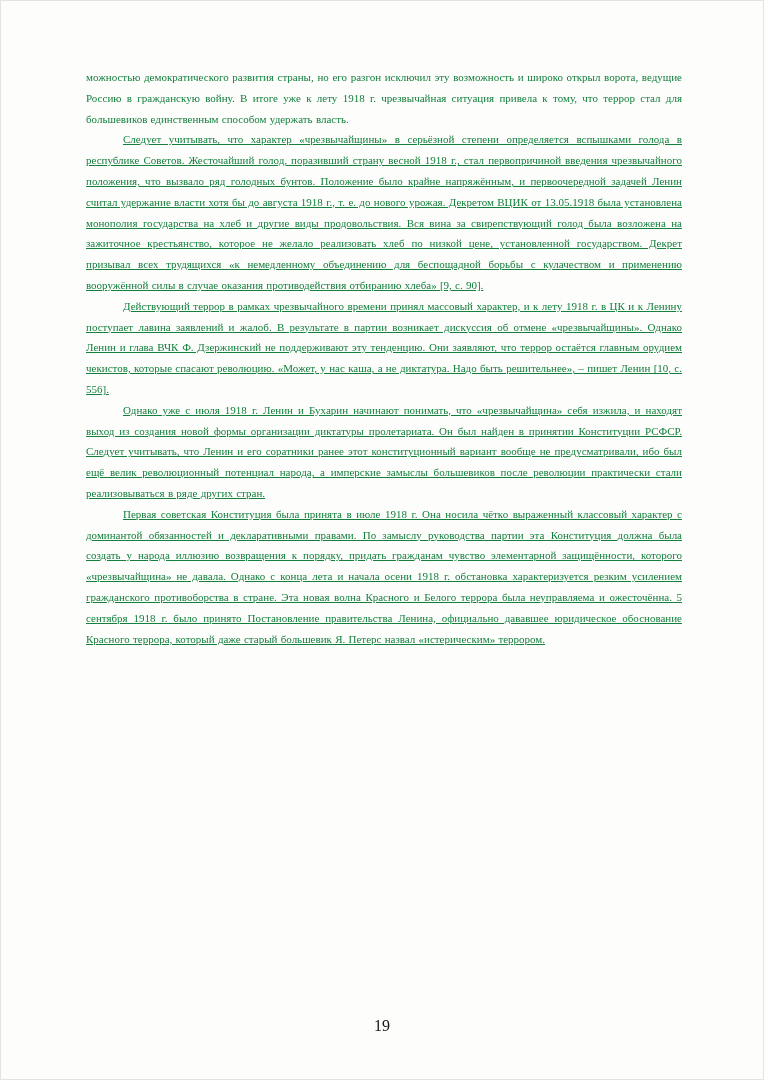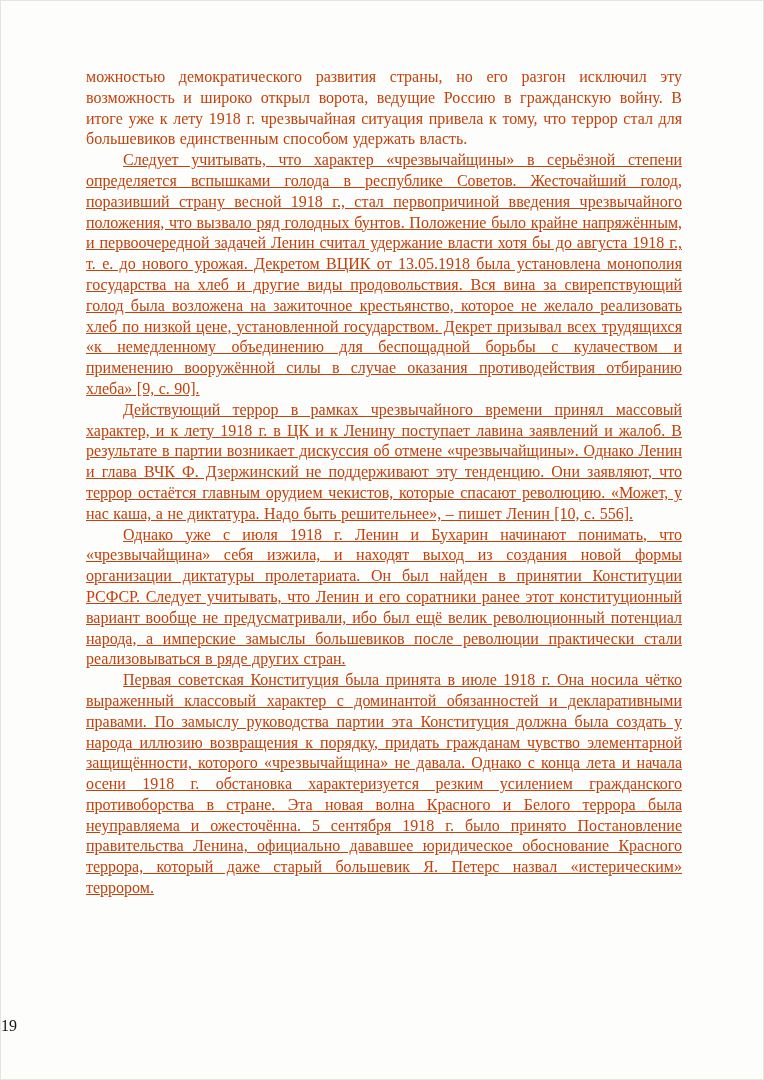--- a/index.html
+++ b/index.html
@@ -18,43 +18,43 @@
     inset: 0;
     background: #fdfdfc;
     border: 1px solid #e4e4e1;
     box-sizing: border-box;
   }
   .text-block {
     position: absolute;
     left: 85px;
     top: 66px;
     width: 596px;
-    color: #c2410c;
+    color: #15803d;
     font-family: "Liberation Serif", "DejaVu Serif", serif;
-    font-size: 16px;
+    font-size: 11px;
     line-height: 20.8px;
     text-align: justify;
     hyphens: auto;
     -webkit-hyphens: auto;
     word-spacing: 0.5px;
   }
   .text-block p {
     margin: 0;
     padding: 0;
   }
   .text-block p.indent {
     text-indent: 37px;
     text-decoration: underline;
   }
   .page-number {
     position: absolute;
     left: 0;
     right: 0;
     bottom: 44px;
-    text-align: left;
+    text-align: center;
     font-family: "Liberation Serif", "DejaVu Serif", serif;
     font-size: 16px;
     color: #171717;
   }
 </style>
 </head>
 <body>
 
 <div class="page">
   <div class="text-block">

